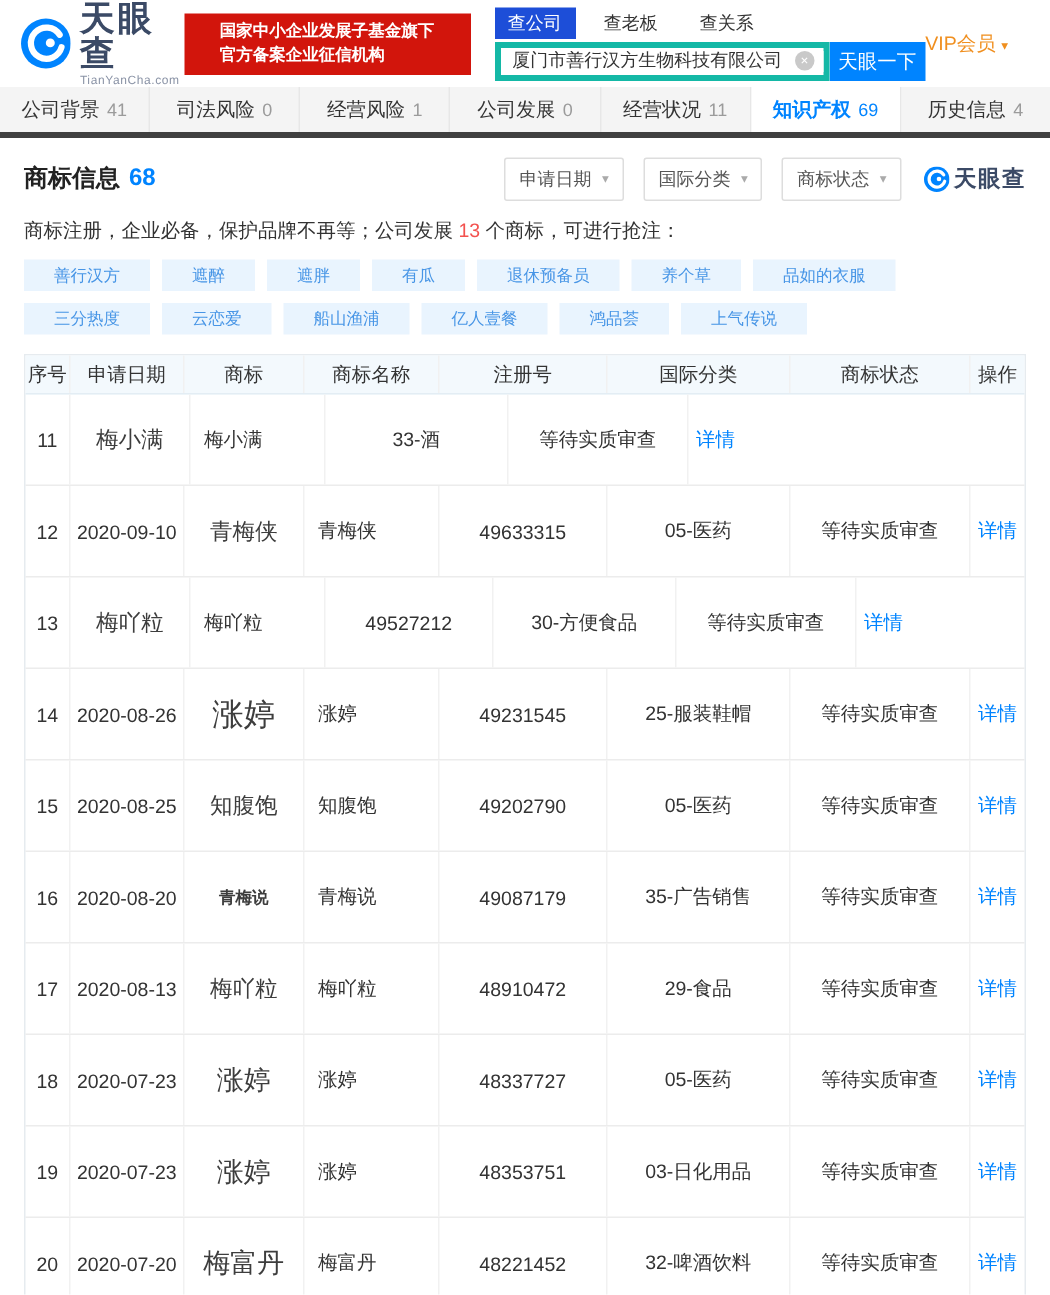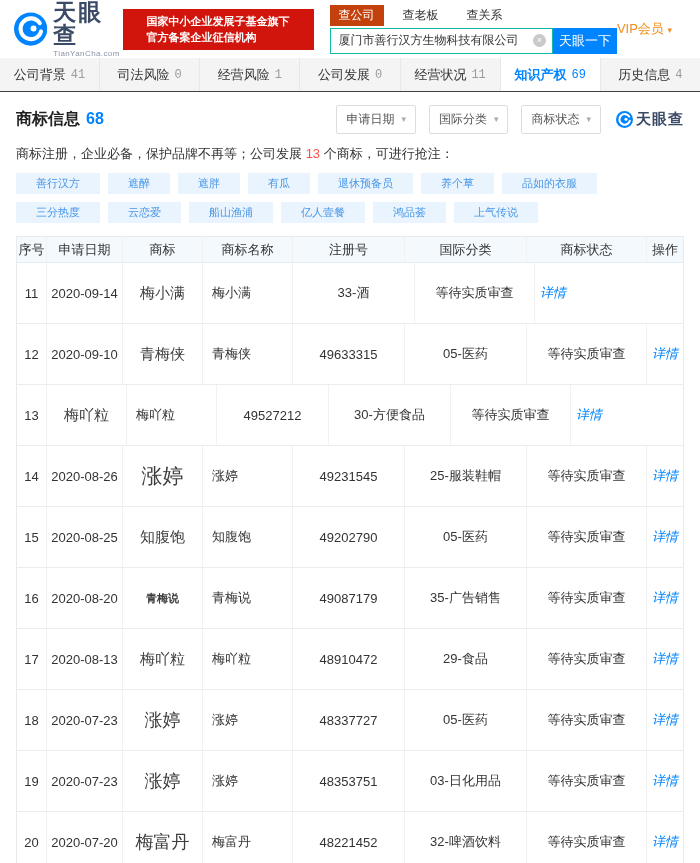--- a/index.html
+++ b/index.html
@@ -11,34 +11,34 @@
   .logo { display:flex; align-items:center; gap:6px; }
   .logo svg { width:36px; height:36px; }
   .logo-txt { display:flex; flex-direction:column; line-height:1; }
   .logo-name { font-size:23px; font-weight:bold; color:#3b4a66; letter-spacing:2px; }
   .logo-domain { font-size:8px; color:#8a93a6; margin-top:3px; letter-spacing:.4px; }
   .gov-badge { background:#d2150c; color:#fff; font-size:11px; font-weight:bold; line-height:1.5;
                padding:4px 24px; margin-left:0; white-space:nowrap; }
   .search-wrap { margin-left:16px; width:332px; }
   .search-tabs { display:flex; gap:10px; font-size:12px; margin-bottom:2px; }
   .search-tab { padding:2px 9px; color:#333; cursor:pointer; }
-  .search-tab.active { background:#c2410c; color:#fff; }
+  .search-tab.active { background:#1d4ed8; color:#fff; }
   .search-row { display:flex; height:26px; }
-  .search-box { position:relative; flex:1; border:1px solid #14b8a6; background:#fff; display:flex; align-items:center; }
+  .search-box { position:relative; flex:1; border:4px solid #14b8a6; background:#fff; display:flex; align-items:center; }
   .search-box input { border:none; outline:none; width:100%; font-size:12px; color:#333; padding:0 26px 0 8px;
                       font-family:inherit; }
   .clear-icon { position:absolute; right:6px; width:13px; height:13px; border-radius:50%; background:#c9c9c9;
                 color:#fff; font-size:9px; line-height:13px; text-align:center; cursor:pointer; }
   .search-btn { background:#0084ff; color:#fff; border:none; font-size:13px; padding:0 6px; cursor:pointer;
                 font-family:inherit; }
   .vip { margin-left:auto; margin-right:14px; color:#f08f1f; font-size:13px; cursor:pointer; white-space:nowrap; }
   .vip .caret { font-size:9px; }
 
   
-  .nav { height:34px; background:#f4f4f4; display:flex; border-bottom:1px solid #404040;font-family:Liberation Mono, monospace; }
+  .nav { height:34px; background:#f4f4f4; display:flex; border-bottom:4px solid #404040; }
   .nav-tab { flex:1; display:flex; align-items:center; justify-content:center; gap:5px; font-size:13px;
              color:#333; border-right:1px solid #e7e7e7; cursor:pointer; }
   .nav-tab:last-child { border-right:none; }
   .nav-tab .cnt { color:#9b9b9b; font-size:12px; }
   .nav-tab.active { background:#fff; }
   .nav-tab.active .lbl { color:#0084ff; font-weight:bold; }
   .nav-tab.active .cnt { color:#0084ff; }
 
   
   .content { padding:0 16px; }
@@ -67,21 +67,21 @@
         font-size:13px; color:#333; height:60px; }
   .tr.head .td { height:25px; font-size:13px; color:#333; }
   .c0{width:30px}.c1{width:76px}.c2{width:80px}.c3{width:90px}.c4{width:112px}.c5{width:122px}
   .c6{width:120px}.c7{width:36px;border-right:none}
   .td.left { justify-content:flex-start; padding-left:9px; }
   .mark { font-family:"DejaVu Serif","Liberation Serif",serif; color:#3d3d3d; }
   .mark.sm { font-size:11px; font-weight:bold; }
   .mark.md { font-size:15px; }
   .mark.lg { font-size:18px; }
   .mark.xl { font-size:21px; }
-  .detail { color:#0084ff; cursor:pointer; font-size:13px; text-decoration:none;font-style:italic; }
+  .detail { color:#0084ff; cursor:pointer; font-size:13px; text-decoration:none; }
 </style>
 </head>
 <body>
 
 <div class="top-header">
   <div class="logo">
     <svg viewBox="0 0 40 40">
       <circle cx="20" cy="20" r="20" fill="#0084ff"></circle>
       <path d="M31 13 A 12.5 12.5 0 1 0 32.5 23" stroke="#ffffff" stroke-width="5" fill="none" stroke-linecap="round"></path>
       <circle cx="23.5" cy="19.5" r="3.6" fill="#ffffff"></circle>
@@ -201,21 +201,20 @@
         <div class="td c2">商标</div>
         <div class="td c3">商标名称</div>
         <div class="td c4">注册号</div>
         <div class="td c5">国际分类</div>
         <div class="td c6">商标状态</div>
         <div class="td c7">操作</div>
       </div>
     <div id="t-body">
         <div class="tr">
           <div class="td c0">11</div>
-          <div class="td c1">2020-09-14</div>
           <div class="td c2">
             <span class="mark md">梅小满</span>
           </div>
           <div class="td c3 left">梅小满</div>
           <div class="td c5">33-酒</div>
           <div class="td c6">等待实质审查</div>
           <div class="td c7">
             <a class="detail">详情</a>
           </div>
         </div>

